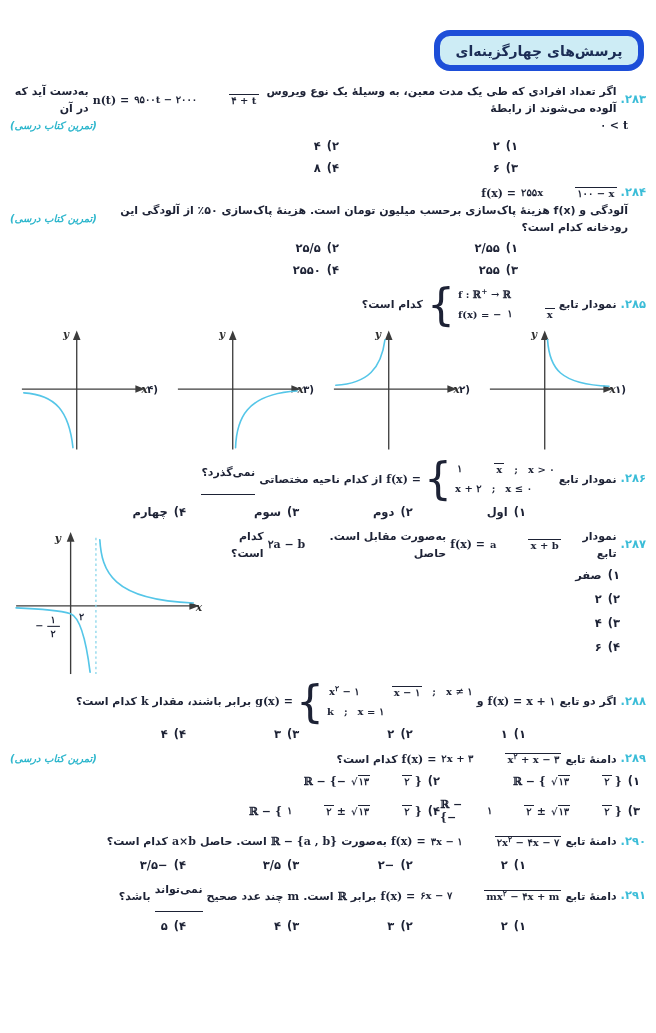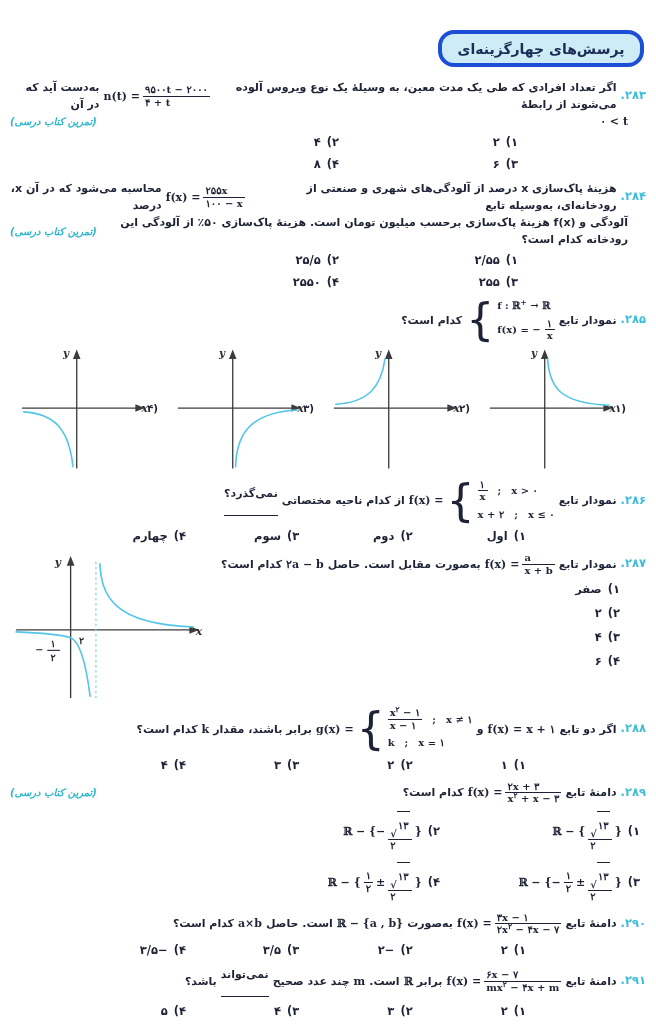--- a/index.html
+++ b/index.html
@@ -4,42 +4,42 @@
 <style>
   html,body{margin:0;padding:0;background:#e8e8e8;}
   .page{
     width:656px;height:1033px;margin:0 auto;background:#ffffff;
     direction:rtl;box-sizing:border-box;padding:30px 10px 0 10px;
     font-family:"DejaVu Sans",sans-serif;font-weight:bold;color:#1d2235;
     overflow:hidden;position:relative;
   }
   
   .hdr{
-    width:198px;height:29px;border:4px solid #1d4ed8;border-radius:16px;
+    width:198px;height:29px;border:6px solid #1d4ed8;border-radius:16px;
     background:#cdecf5;display:flex;align-items:center;justify-content:center;
     color:#1b2c55;font-size:14px;margin:0 2px 12px 0;
   }
   
   .q{margin-bottom:7px;}
   .qline{display:flex;align-items:center;gap:4px;font-size:11px;line-height:1.55;white-space:nowrap;}
   .qline .t{white-space:normal;}
   .qnum{color:#3cbdd8;font-size:11.5px;white-space:nowrap;}
   .tag{color:#2fb7cd;font-size:10px;margin-right:auto;white-space:nowrap;font-style:italic;}
   
   .math{direction:ltr;unicode-bidi:isolate;font-family:"DejaVu Serif",serif;
         display:inline-flex;align-items:center;gap:3px;font-size:11px;}
-  .frac{display:inline-flex;flex-direction:column;line-height:1.15;font-size:10px;}
+  .frac{display:inline-flex;flex-direction:row;line-height:1.15;font-size:10px;gap:30px;}
   .frac .den{border-top:1.2px solid #1d2235;padding:0 2px;}
   .frac .num{padding:0 2px;}
   sup{font-size:7.5px;line-height:0;}
   .brace{font-weight:400;font-size:44px;line-height:0.85;font-family:"DejaVu Sans",sans-serif;}
   .rows{display:flex;flex-direction:column;gap:4px;font-size:10px;}
   .prow{display:flex;align-items:center;gap:10px;}
   .sqrt{display:inline-flex;align-items:flex-end;}
-  .rad{border-top:1.1px solid #1d2235;padding:8px 1px;}
+  .rad{border-top:1.1px solid #1d2235;padding:0 1px;}
   .u{border-bottom:1.1px solid #1d2235;padding-bottom:13px;}
   
   .opts2{display:grid;grid-template-columns:1fr 1fr;row-gap:8px;
          padding:5px 128px 2px 150px;font-size:11.5px;margin-bottom:4px;}
   .opts4{display:grid;grid-template-columns:1fr 1fr 1fr 1.2fr;
          padding:7px 120px 2px 40px;font-size:11.5px;margin-bottom:4px;}
   .opt{display:flex;align-items:center;gap:6px;}
   
   .graphs{display:flex;justify-content:space-between;padding:4px 2px 0 10px;}
   
@@ -97,29 +97,27 @@
       <span class="opt">
           <span>۴)</span>
           <span>۸</span>
         </span>
     </div>
   </div>
 
   <div class="q">
     <div class="qline">
       <span class="qnum">۲۸۴.</span>
-      <span class="t">هزینهٔ پاک‌سازی x درصد از آلودگی‌های شهری و صنعتی از رودخانه‌ای، به‌وسیله تابع</span>
       <span class="math">
         <span>f(x) =</span>
         <span class="frac">
           <span class="num">۲۵۵x</span>
           <span class="den">۱۰۰ − x</span>
         </span>
       </span>
-      <span class="t">محاسبه می‌شود که در آن x، درصد</span>
     </div>
     <div class="qline" style="padding-right:18px;">
       <span class="t">آلودگی و f(x) هزینهٔ پاک‌سازی برحسب میلیون تومان است. هزینهٔ پاک‌سازی ۵۰٪ از آلودگی این رودخانه کدام است؟</span>
       <span class="tag">(تمرین کتاب درسی)</span>
     </div>
     <div class="opts2">
       <span class="opt">
           <span>۱)</span>
           <span>۲/۵۵</span>
         </span>

